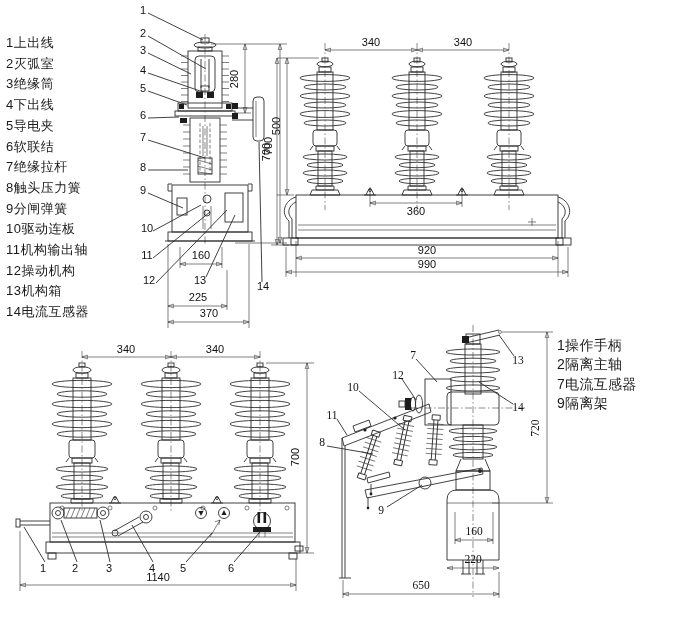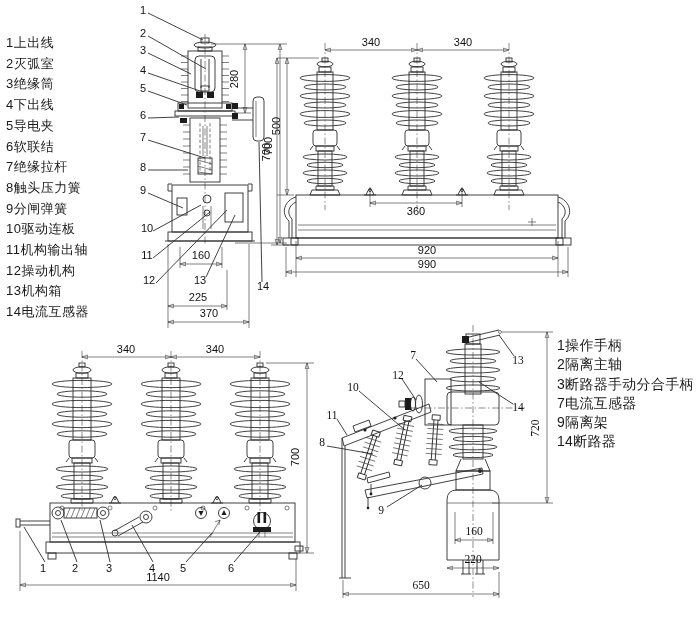--- a/index.html
+++ b/index.html
@@ -35,24 +35,22 @@
     <li>10驱动连板</li>
     <li>11机构输出轴</li>
     <li>12操动机构</li>
     <li>13机构箱</li>
     <li>14电流互感器</li>
   </ul>
 
   <ul class="plist" id="right-list">
     <li>1操作手柄</li>
     <li>2隔离主轴</li>
-    <li>3断路器手动分合手柄</li>
     <li>7电流互感器</li>
     <li>9隔离架</li>
-    <li>14断路器</li>
   </ul>
 
   <svg style="left:115px;top:0;" width="185" height="335" viewBox="0 0 185 335">
     <defs>
       <marker id="mTL" viewBox="0 0 10 10" refX="9.5" refY="5" markerWidth="10" markerHeight="10" orient="auto-start-reverse">
           <path d="M0,1.8 L10,5 L0,8.2 z" fill="#2c2c2c" stroke="none"></path>
         </marker>
     </defs>
     <g>
       <path class="cl" d="M90,34 V246"></path>

